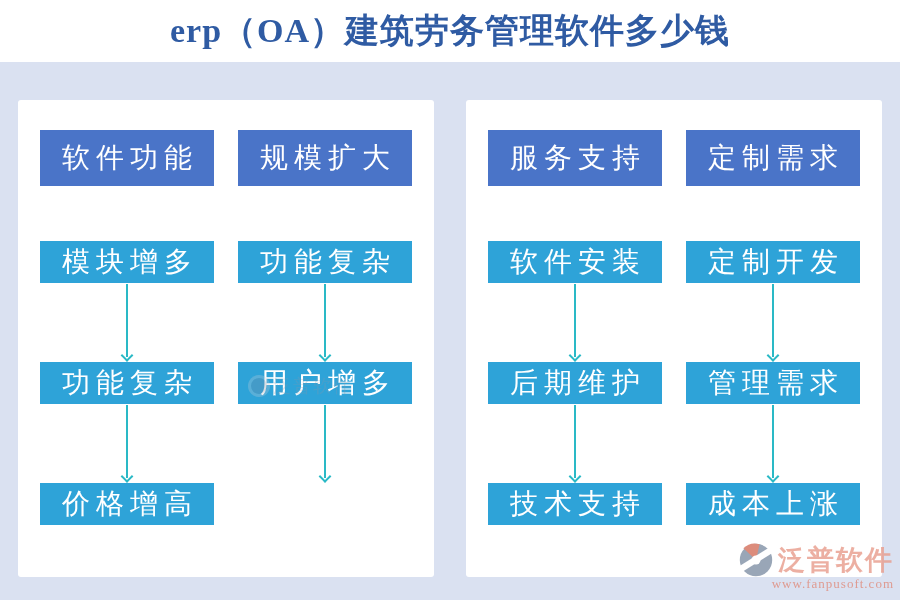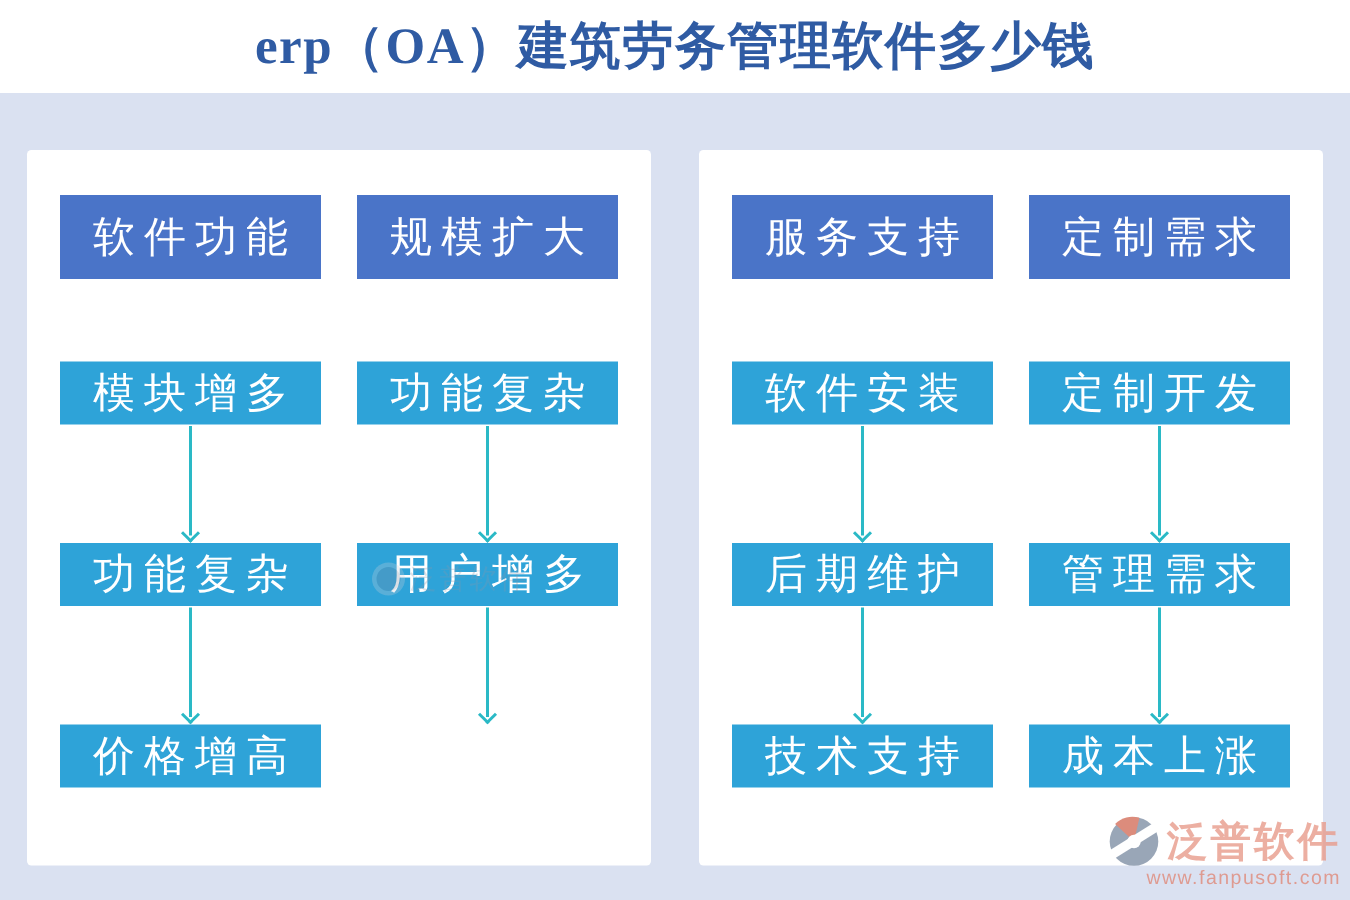--- a/index.html
+++ b/index.html
@@ -41,21 +41,21 @@
     opacity:.28;pointer-events:none;z-index:5;}
   .watermark .wm-dot{width:22px;height:22px;border-radius:50%;background:#7d8aa0;
     border:3px solid rgba(255,255,255,.6);}
   .watermark .wm-text{font-size:18px;color:#8a96aa;letter-spacing:2px;}
 
   .brand-logo{position:absolute;right:6px;bottom:8px;display:flex;flex-direction:column;
     align-items:flex-end;z-index:6;opacity:.8;}
   .brand-row{display:flex;align-items:center;gap:4px;}
   .brand-name{font-size:27px;font-weight:700;color:var(--logo-text);letter-spacing:2px;}
   .brand-url{font-size:13px;color:var(--logo-url);letter-spacing:1px;margin-top:-2px;
-    font-family:Liberation Sans, sans-serif;}
+    font-family:Liberation Serif, serif;}
 </style>
 </head>
 <body>
 
 <div class="page">
 
   <div class="title-bar">
     <div class="page-title">erp（OA）建筑劳务管理软件多少钱</div>
   </div>
 

